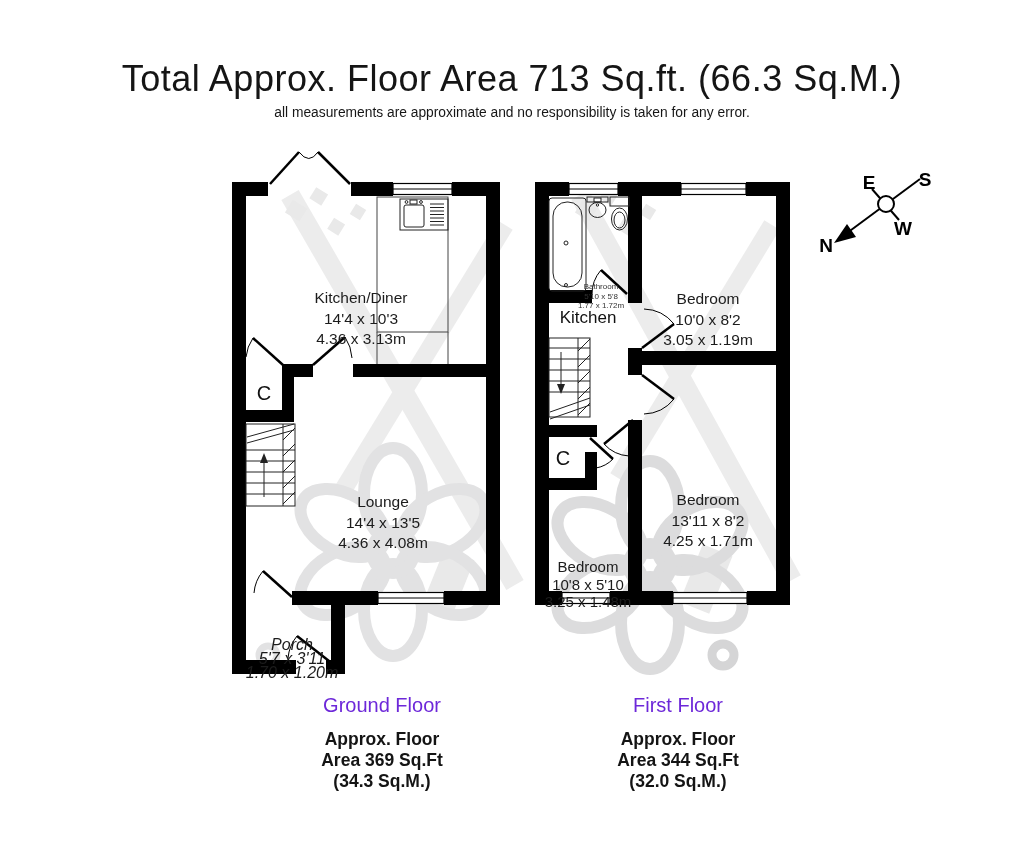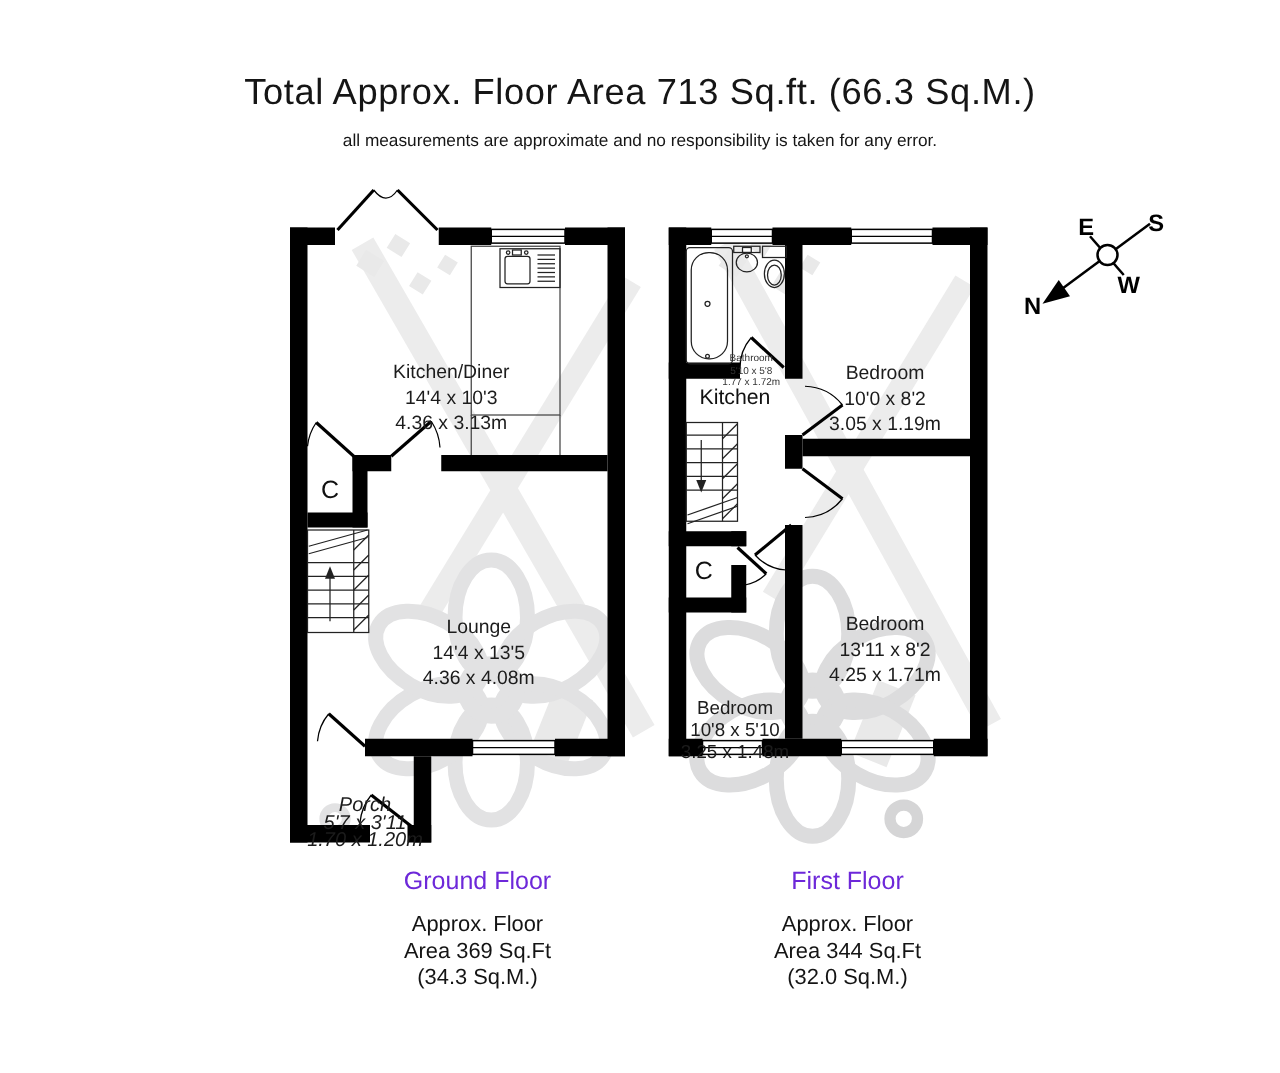--- a/index.html
+++ b/index.html
@@ -1,29 +1,29 @@
 <!DOCTYPE html>
 <html><head>
 <meta charset="utf-8">
 <style>
   html,body{margin:0;padding:0;background:#ffffff;}
   .page{position:relative;width:1024px;height:858px;background:#ffffff;overflow:hidden;
         font-family:"Liberation Sans", sans-serif;color:#1b1b1b;}
   svg{position:absolute;left:0;top:0;}
   .abs{position:absolute;}
-  .title{left:0;top:58px;width:1024px;text-align:center;font-size:29px;color:#151515;letter-spacing:0.5px;}
+  .title{left:0;top:58px;width:1024px;text-align:center;font-size:36px;color:#151515;letter-spacing:0.5px;}
   .disclaimer{left:0;top:104px;width:1024px;text-align:center;font-size:13.8px;line-height:18.5px;color:#161616;}
   .room{transform:translateX(-50%);text-align:center;font-size:15.5px;line-height:20.5px;color:#1c1c1c;white-space:nowrap;margin-top:41px;}
   .room.small{font-size:16px;line-height:14px;font-style:italic;}
   .room.tiny{font-size:8px;line-height:9.5px;color:#333;}
   .room.bed3{font-size:15px;line-height:17.5px;}
   .cup{transform:translate(-50%,-50%);font-size:20px;color:#111;}
   .single{transform:translateX(-50%);font-size:17px;color:#111;white-space:nowrap;}
   .floorhead{transform:translateX(-50%);font-size:20px;color:#6d28d9;white-space:nowrap;}
-  .floorarea{transform:translateX(-50%);text-align:center;font-size:17.5px;line-height:21px;color:#141414;white-space:nowrap;}
+  .floorarea{transform:translateX(-50%);text-align:center;font-size:17.5px;line-height:21px;color:#141414;white-space:nowrap;font-weight:bold;}
   .compass-letter{transform:translate(-50%,-50%);font-size:19px;font-weight:bold;color:#000;}
 </style>
 </head>
 <body>
 
 <div class="page">
 
 <svg width="1024" height="858" viewBox="0 0 1024 858">
 
   <g>

